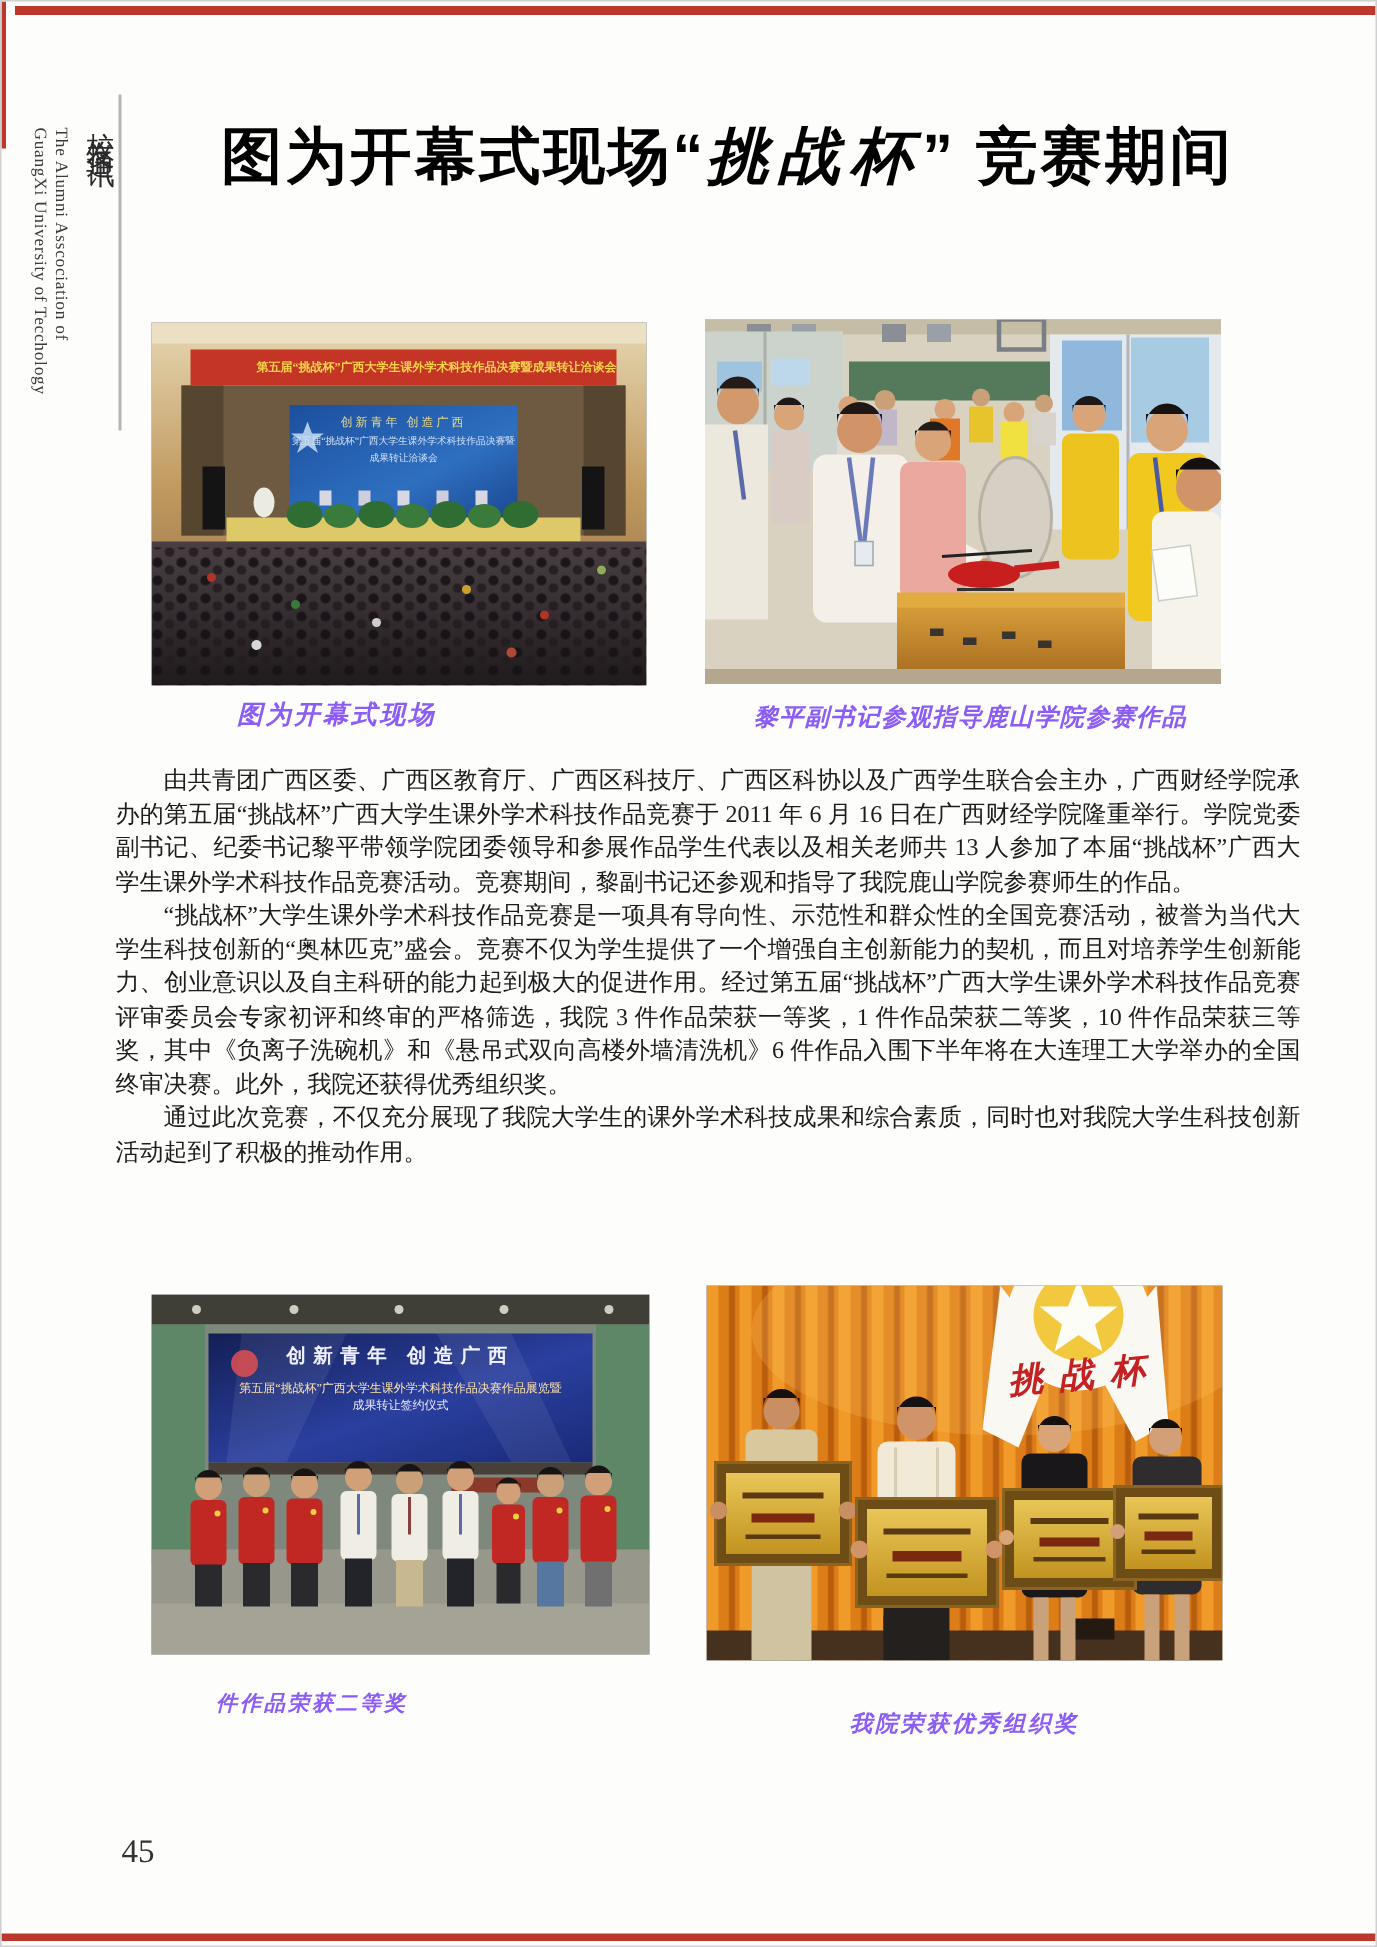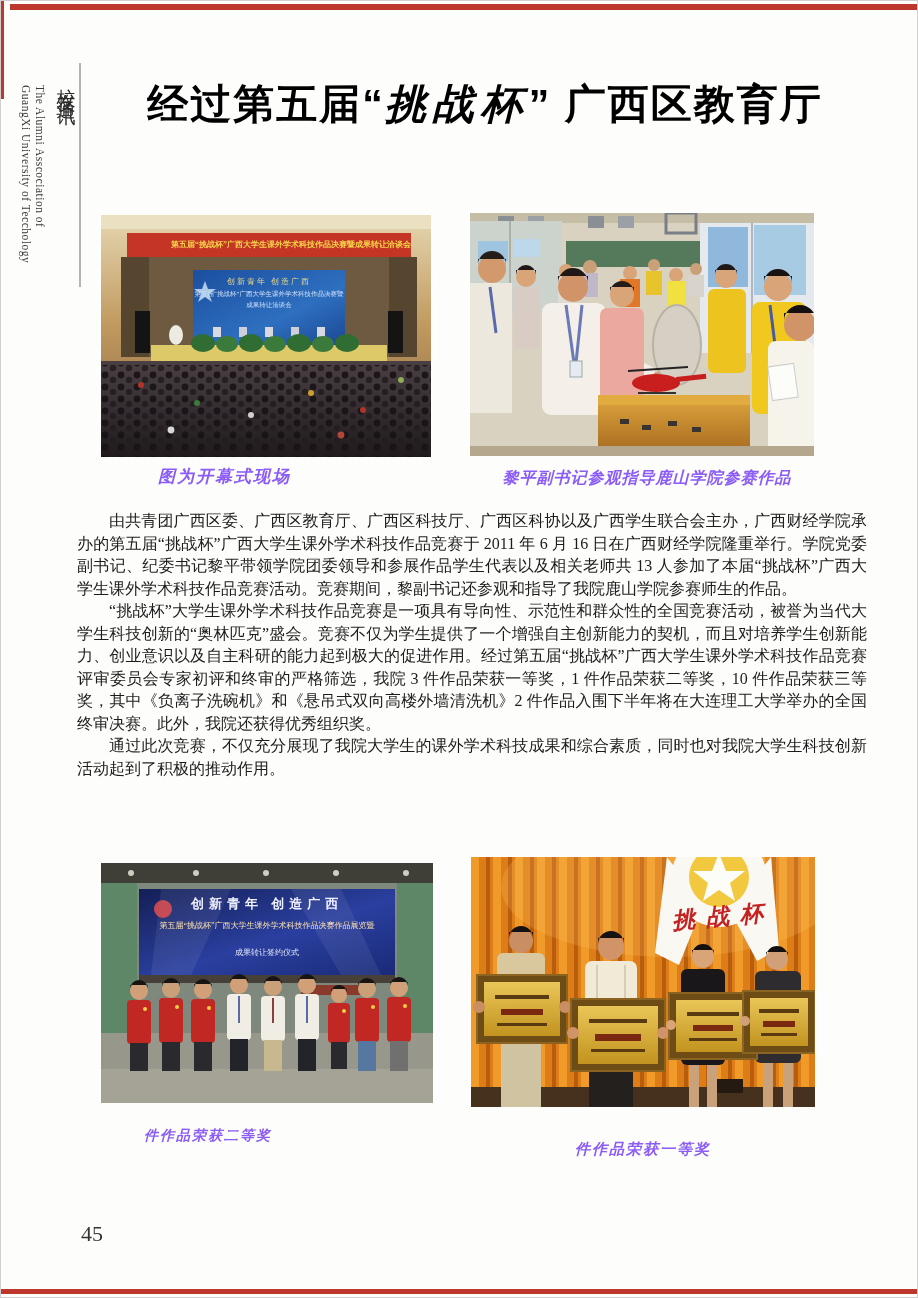--- a/index.html
+++ b/index.html
@@ -39,29 +39,29 @@
   .photo { position:absolute; overflow:hidden; background:#888; }
   .photo svg { display:block; }
   #photo1 { left:100px; top:214px; width:330px; height:242px; }
   #photo2 { left:469px; top:212px; width:344px; height:243px; }
   #photo3 { left:100px; top:862px; width:332px; height:240px; }
   #photo4 { left:470px; top:856px; width:344px; height:250px; }
   .overlay { position:absolute; pointer-events:none; }
 
   
   .p1-banner { left:26px; top:18px; width:284px; height:24px; line-height:24px;
-    text-align:left; font-size:8px; color:#f6d44a; font-weight:bold; white-space:nowrap;padding-left:44px; }
+    text-align:right; font-size:8px; color:#f6d44a; font-weight:bold; white-space:nowrap; }
   .p1-screen { left:92px; top:61px; width:152px; text-align:center; color:#cfe0f8; }
   .p1-screen .s1 { font-size:8px; color:#e9d98c; letter-spacing:2px; }
   .p1-screen .s2 { font-size:6.5px; margin-top:3px; white-space:nowrap; }
   .p1-screen .s3 { font-size:6.5px; margin-top:2px; }
   .p3-banner { left:38px; top:32px; width:256px; text-align:center; }
   .p3-banner .b1 { font-size:13px; letter-spacing:5px; color:#eef0ff; font-weight:bold; }
   .p3-banner .b2 { font-size:8px; margin-top:7px; color:#ffe2ac; font-weight:normal; white-space:nowrap; }
-  .p3-banner .b3 { font-size:8px; margin-top:16px; color:#e6e8f8; }
+  .p3-banner .b3 { font-size:8px; margin-top:0; color:#e6e8f8; }
   .p4-logo { left:168px; top:44px; width:168px; text-align:center; font-size:23px;
     color:#c42222; font-weight:bold; font-style:italic; letter-spacing:11px;
     transform:rotate(-5deg); white-space:nowrap; }
 
   
   .caption { position:absolute; font-weight:bold; font-style:italic; color:#8b5cf6; }
   #cap1 { left:157px; top:464px; font-size:17px; letter-spacing:2px; }
   #cap2 { left:474px; top:467px; width:344px; text-align:center; font-size:16px; letter-spacing:1px; }
   #cap3 { left:143px; top:1126px; font-size:14px; letter-spacing:2px; }
   #cap4 { left:470px; top:1139px; width:344px; text-align:center; font-size:15px; letter-spacing:2px; }
@@ -85,21 +85,21 @@
   <div class="bar-bottom"></div>
 
   <div class="side-divider"></div>
   <div class="side-cn">校友通讯</div>
   <div class="side-en">
     <div>The Alumni Asscociation of</div>
     <div>GuangXi University of Tecchology</div>
   </div>
 
   <div class="title">
-    <div><span>经过第五届“</span><span class="brush">挑战杯</span><span>” 广西区教育厅</span></div>
+    <div><span>图为开幕式现场“</span><span class="brush">挑战杯</span><span>” 竞赛期间</span></div>
   </div>
 
   <div class="photo" id="photo1">
     <svg width="330" height="242" viewBox="0 0 330 242">
       <defs>
         <linearGradient id="g1wall" x1="0" y1="0" x2="0" y2="1">
           <stop offset="0" stop-color="#e6d7b2"></stop>
             <stop offset="0.45" stop-color="#c19a60"></stop>
             <stop offset="1" stop-color="#85613e"></stop>
         </linearGradient>
@@ -247,21 +247,21 @@
         <rect x="222" y="214" width="9" height="5" fill="#3a3430"></rect>
       <rect y="233" width="344" height="10" fill="#b4a78e"></rect>
     </svg>
   </div>
 
   <div class="caption" id="cap1">图为开幕式现场</div>
   <div class="caption" id="cap2">黎平副书记参观指导鹿山学院参赛作品</div>
 
   <div class="body">
     <p>由共青团广西区委、广西区教育厅、广西区科技厅、广西区科协以及广西学生联合会主办，广西财经学院承办的第五届“挑战杯”广西大学生课外学术科技作品竞赛于 2011 年 6 月 16 日在广西财经学院隆重举行。学院党委副书记、纪委书记黎平带领学院团委领导和参展作品学生代表以及相关老师共 13 人参加了本届“挑战杯”广西大学生课外学术科技作品竞赛活动。竞赛期间，黎副书记还参观和指导了我院鹿山学院参赛师生的作品。</p>
-    <p>“挑战杯”大学生课外学术科技作品竞赛是一项具有导向性、示范性和群众性的全国竞赛活动，被誉为当代大学生科技创新的“奥林匹克”盛会。竞赛不仅为学生提供了一个增强自主创新能力的契机，而且对培养学生创新能力、创业意识以及自主科研的能力起到极大的促进作用。经过第五届“挑战杯”广西大学生课外学术科技作品竞赛评审委员会专家初评和终审的严格筛选，我院 3 件作品荣获一等奖，1 件作品荣获二等奖，10 件作品荣获三等奖，其中《负离子洗碗机》和《悬吊式双向高楼外墙清洗机》2 件作品入围下半年将在大连理工大学举办的全国终审决赛。此外，我院还获得优秀组织奖。</p>
+    <p>“挑战杯”大学生课外学术科技作品竞赛是一项具有导向性、示范性和群众性的全国竞赛活动，被誉为当代大学生科技创新的“奥林匹克”盛会。竞赛不仅为学生提供了一个增强自主创新能力的契机，而且对培养学生创新能力、创业意识以及自主科研的能力起到极大的促进作用。经过第五届“挑战杯”广西大学生课外学术科技作品竞赛评审委员会专家初评和终审的严格筛选，我院 3 件作品荣获一等奖，1 件作品荣获二等奖，10 件作品荣获三等奖，其中《负离子洗碗机》和《悬吊式双向高楼外墙清洗机》6 件作品入围下半年将在大连理工大学举办的全国终审决赛。此外，我院还获得优秀组织奖。</p>
     <p>通过此次竞赛，不仅充分展现了我院大学生的课外学术科技成果和综合素质，同时也对我院大学生科技创新活动起到了积极的推动作用。</p>
   </div>
 
   <div class="photo" id="photo3">
     <svg width="332" height="240" viewBox="0 0 332 240">
       <defs>
         <linearGradient id="g3blue" x1="0" y1="0" x2="1" y2="1">
           <stop offset="0" stop-color="#141f56"></stop>
             <stop offset="0.55" stop-color="#2a3f9f"></stop>
             <stop offset="1" stop-color="#1a2a78"></stop>
@@ -435,17 +435,17 @@
         <rect x="288" y="152" width="40" height="4" fill="#5a3a10"></rect>
           <rect x="292" y="164" width="32" height="6" fill="#7a2810"></rect>
           <rect x="290" y="176" width="36" height="3" fill="#5a3a10"></rect>
         <circle cx="274" cy="164" r="5" fill="#d2a078"></circle>
       </g>
     </svg>
     <div class="overlay p4-logo">挑战杯</div>
   </div>
 
   <div class="caption" id="cap3">件作品荣获二等奖</div>
-  <div class="caption" id="cap4">件作品荣获一等奖</div>
+  <div class="caption" id="cap4">我院荣获优秀组织奖</div>
 
   <div class="pagenum">45</div>
 
 </div>
 
 </body></html>

